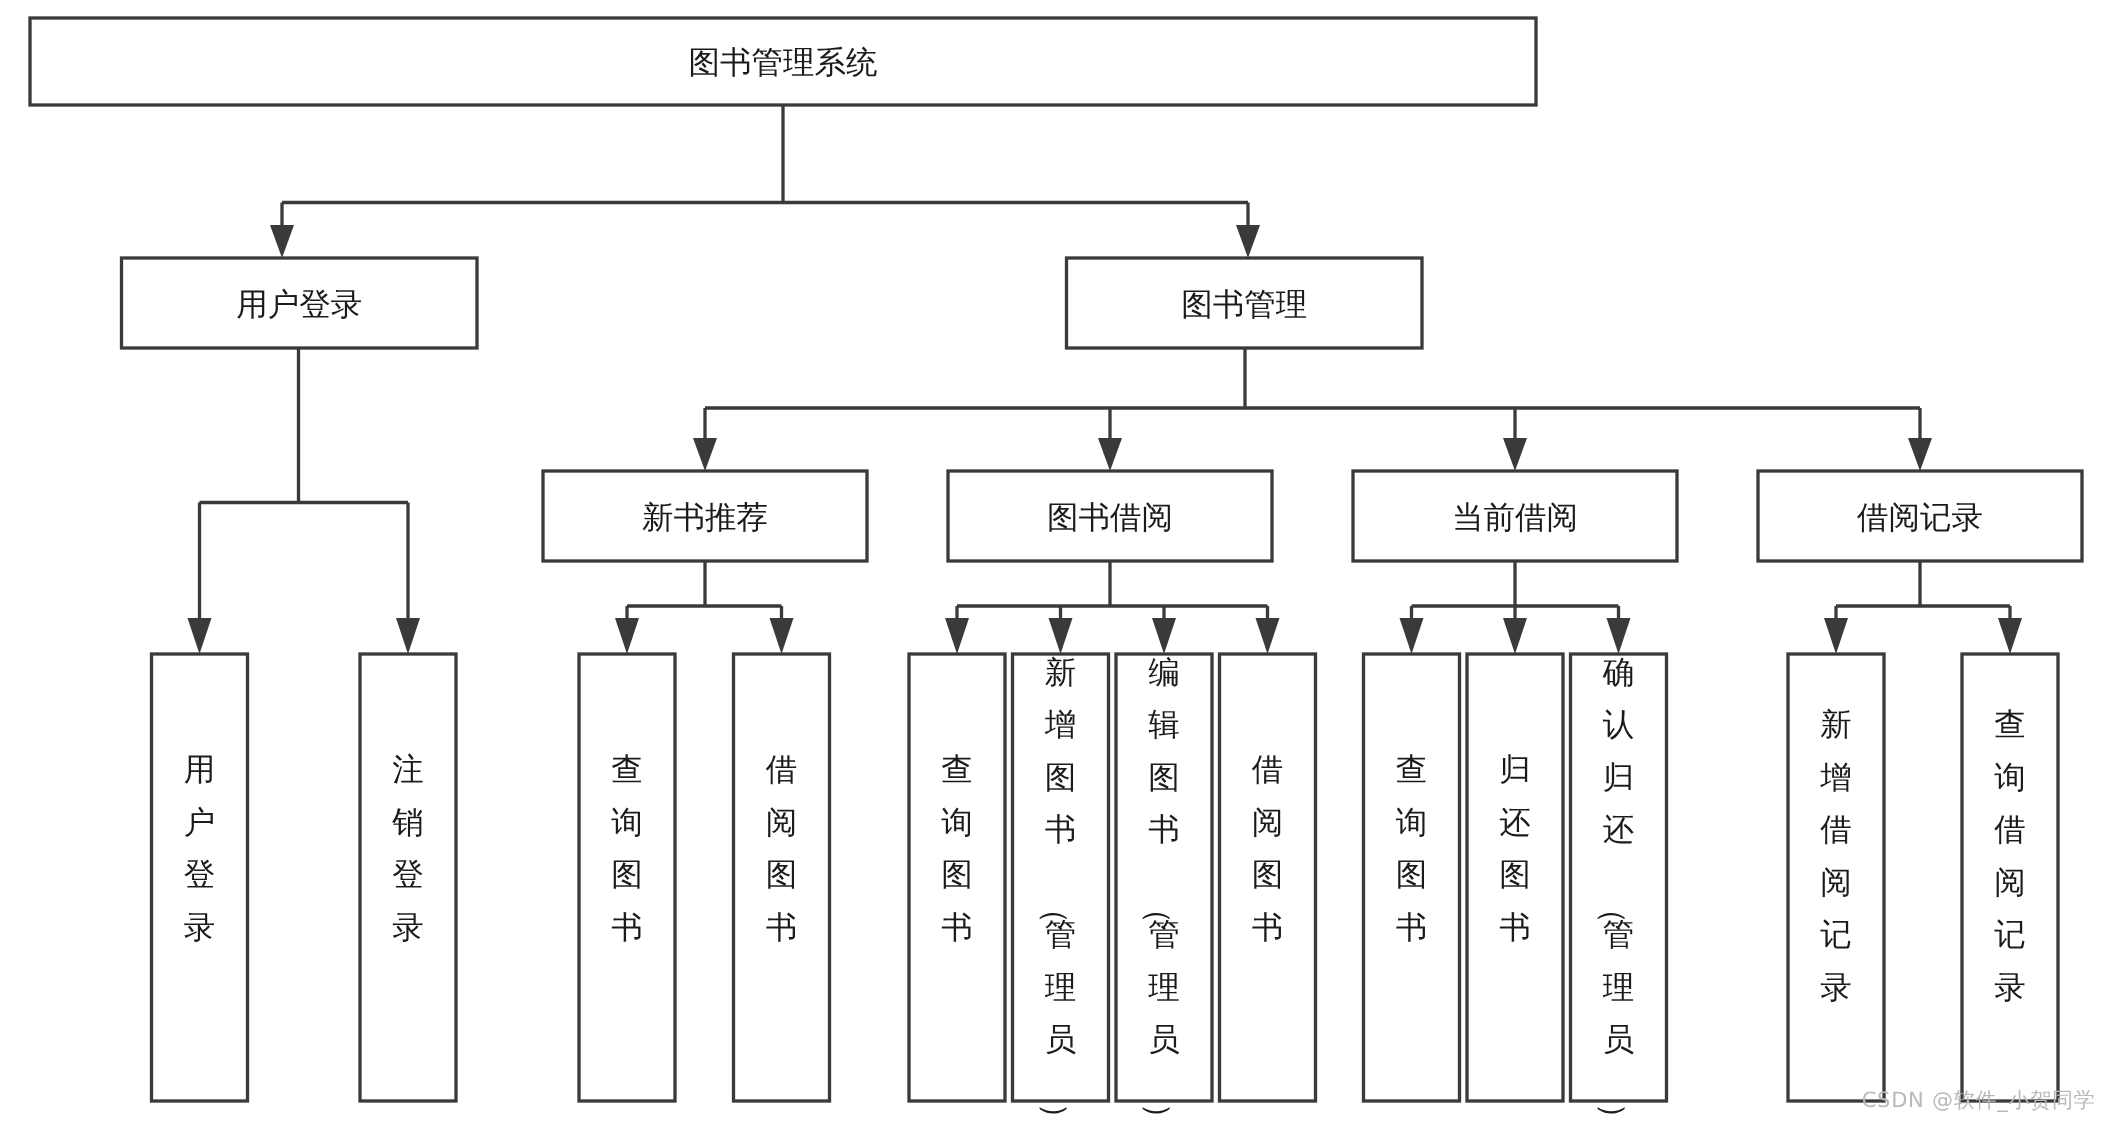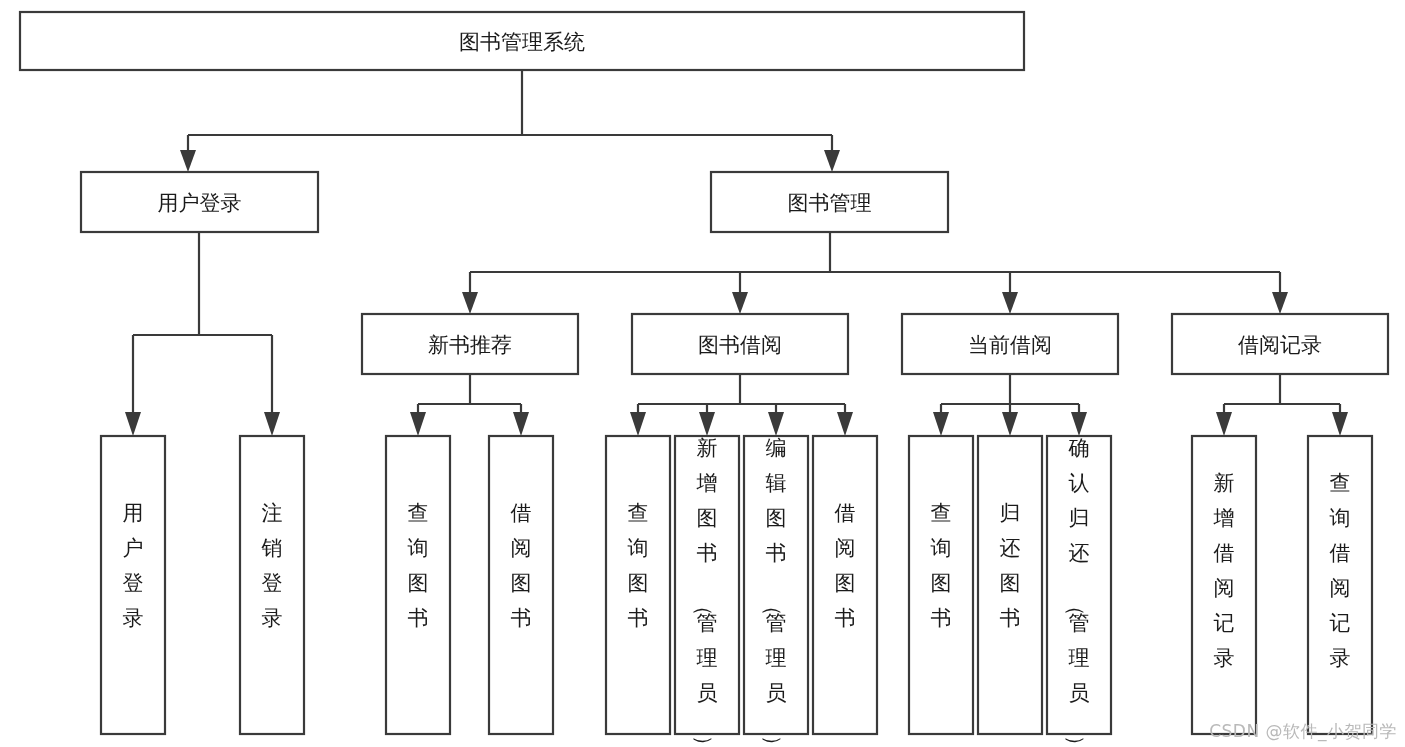--- a/index.html
+++ b/index.html
@@ -50,21 +50,21 @@
     font-family: "DejaVu Sans", "Liberation Sans", sans-serif;
     font-size: 21px;
     fill: #1b1b1b;
     text-anchor: middle;
   }
   .watermark-text {
     position: absolute;
     right: 8px;
     bottom: 4px;
     font-family: "DejaVu Sans", "Liberation Sans", sans-serif;
-    font-size: 17px;
+    font-size: 14px;
     color: #b9b9b9;
     white-space: nowrap;
     letter-spacing: 0.5px;
   }
 </style>
 </head>
 <body>
 
 <div id="diagram-root">
 

